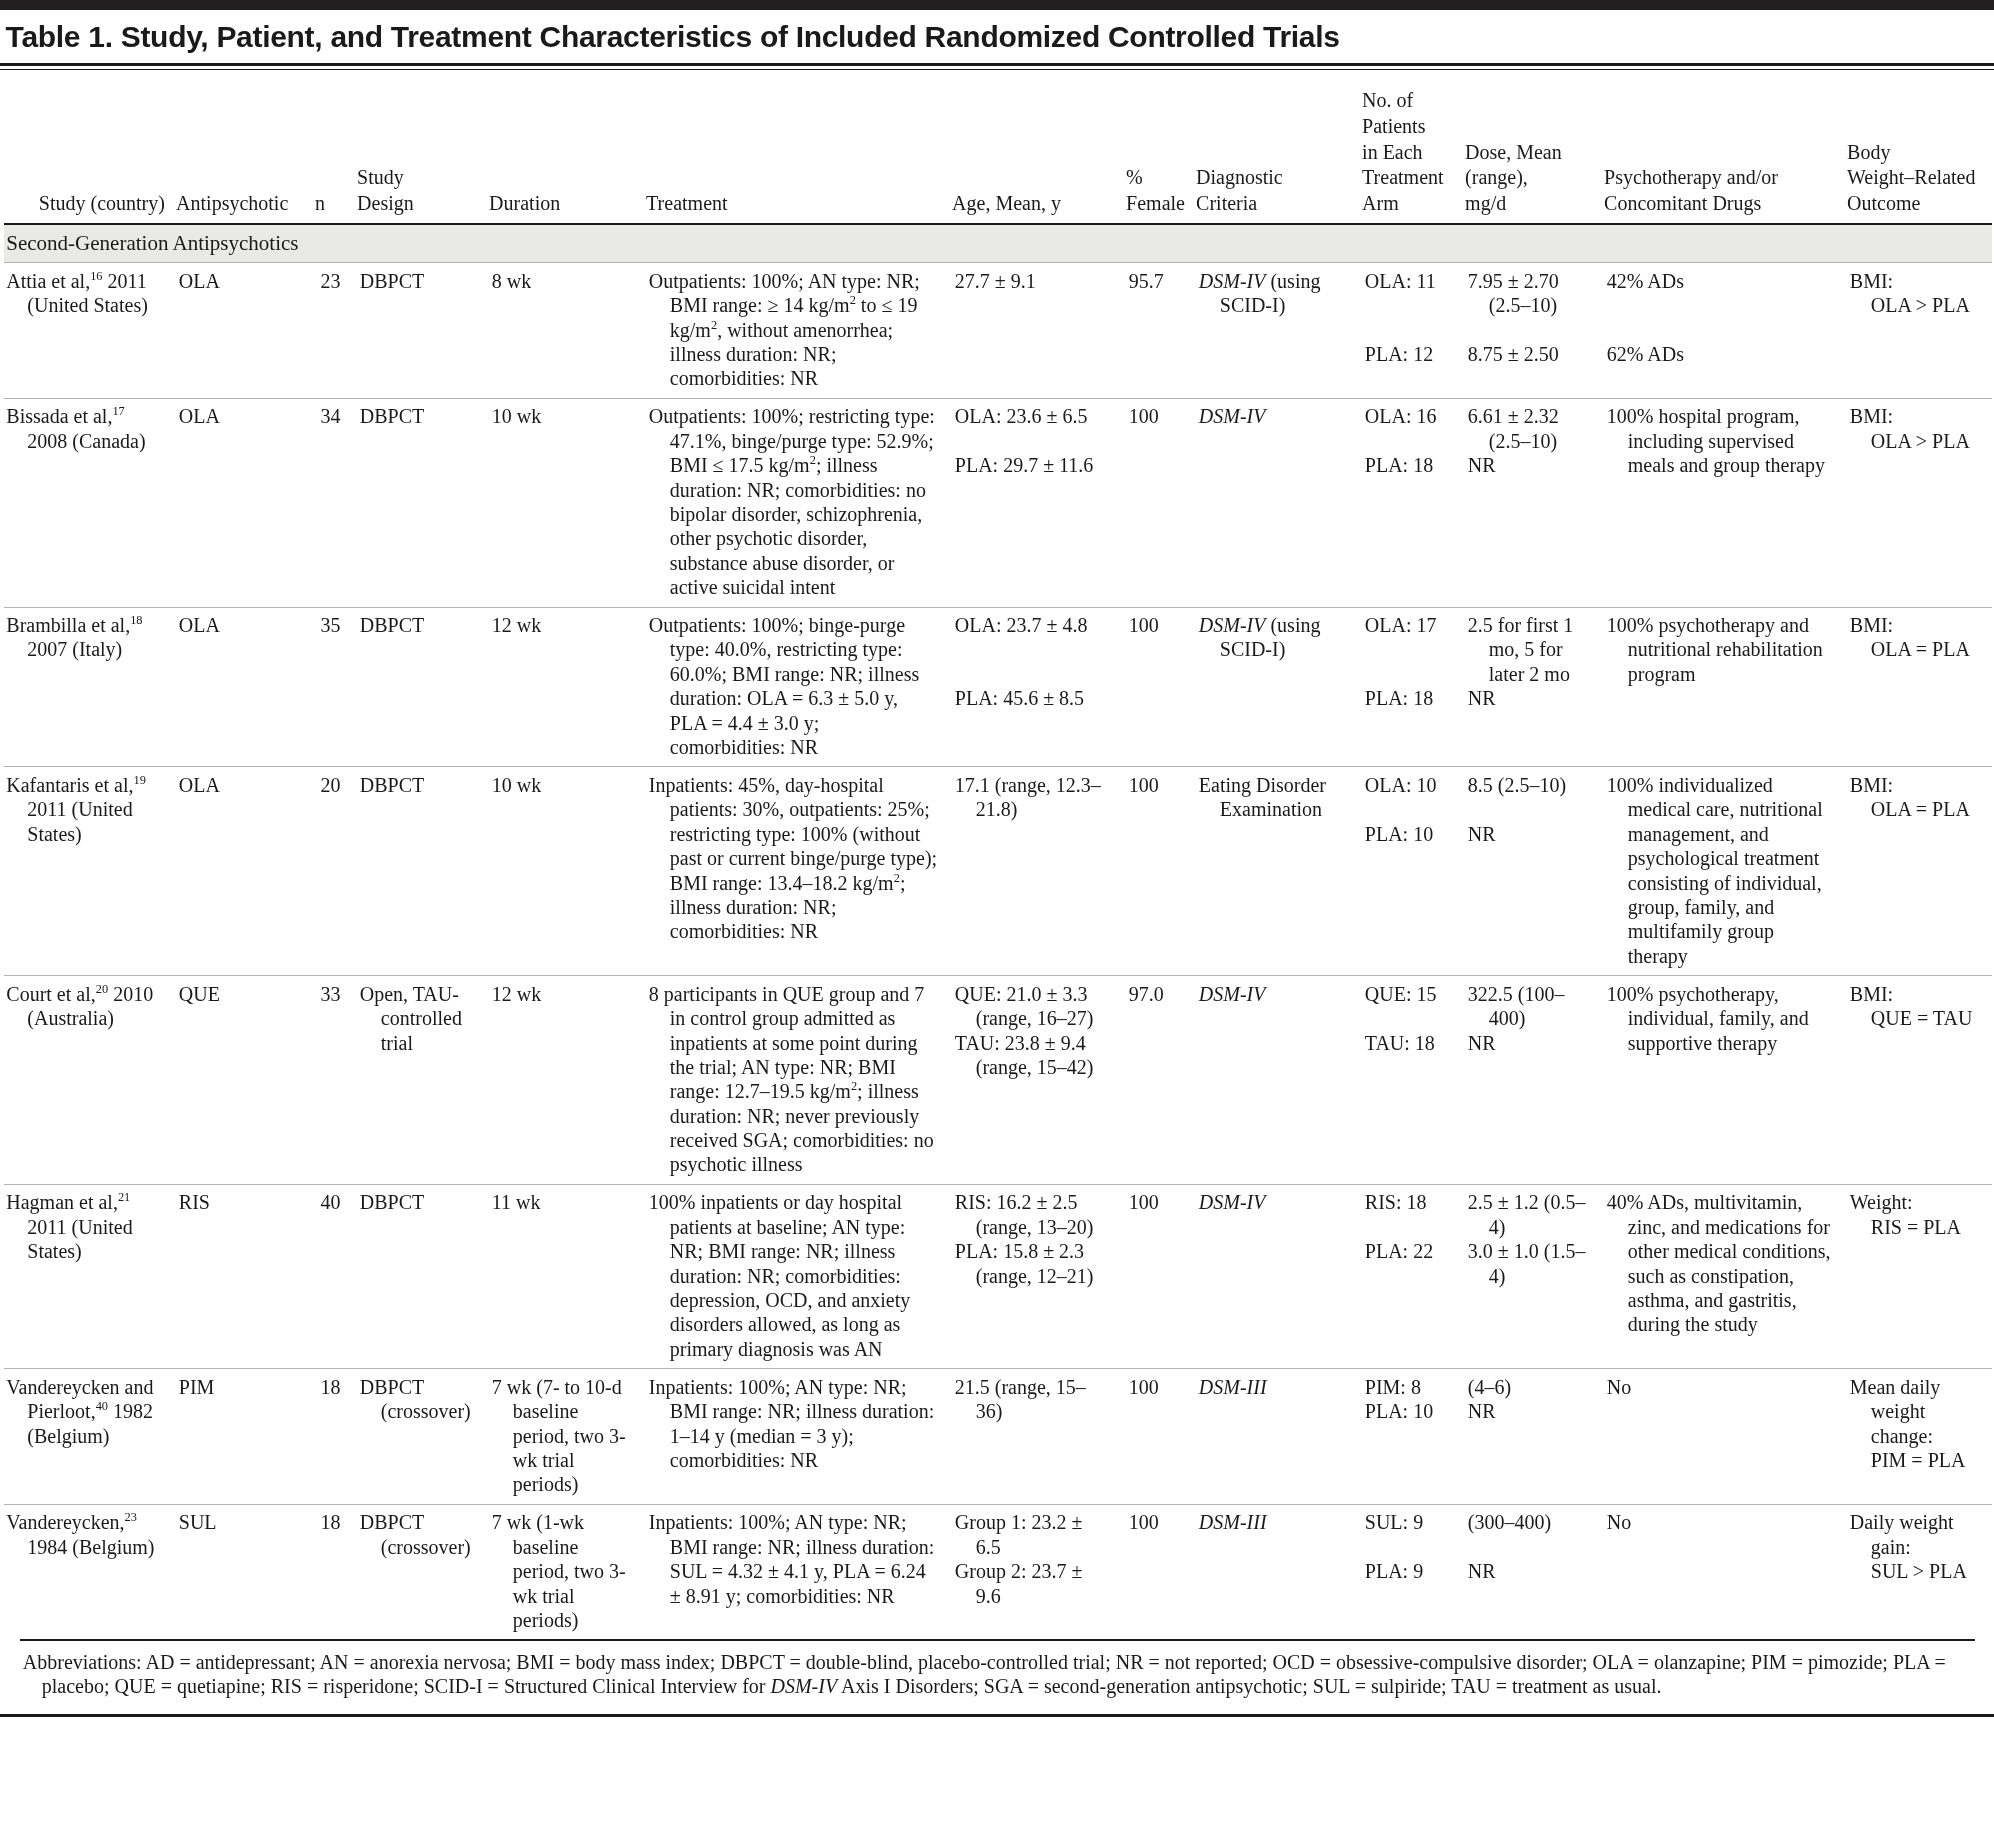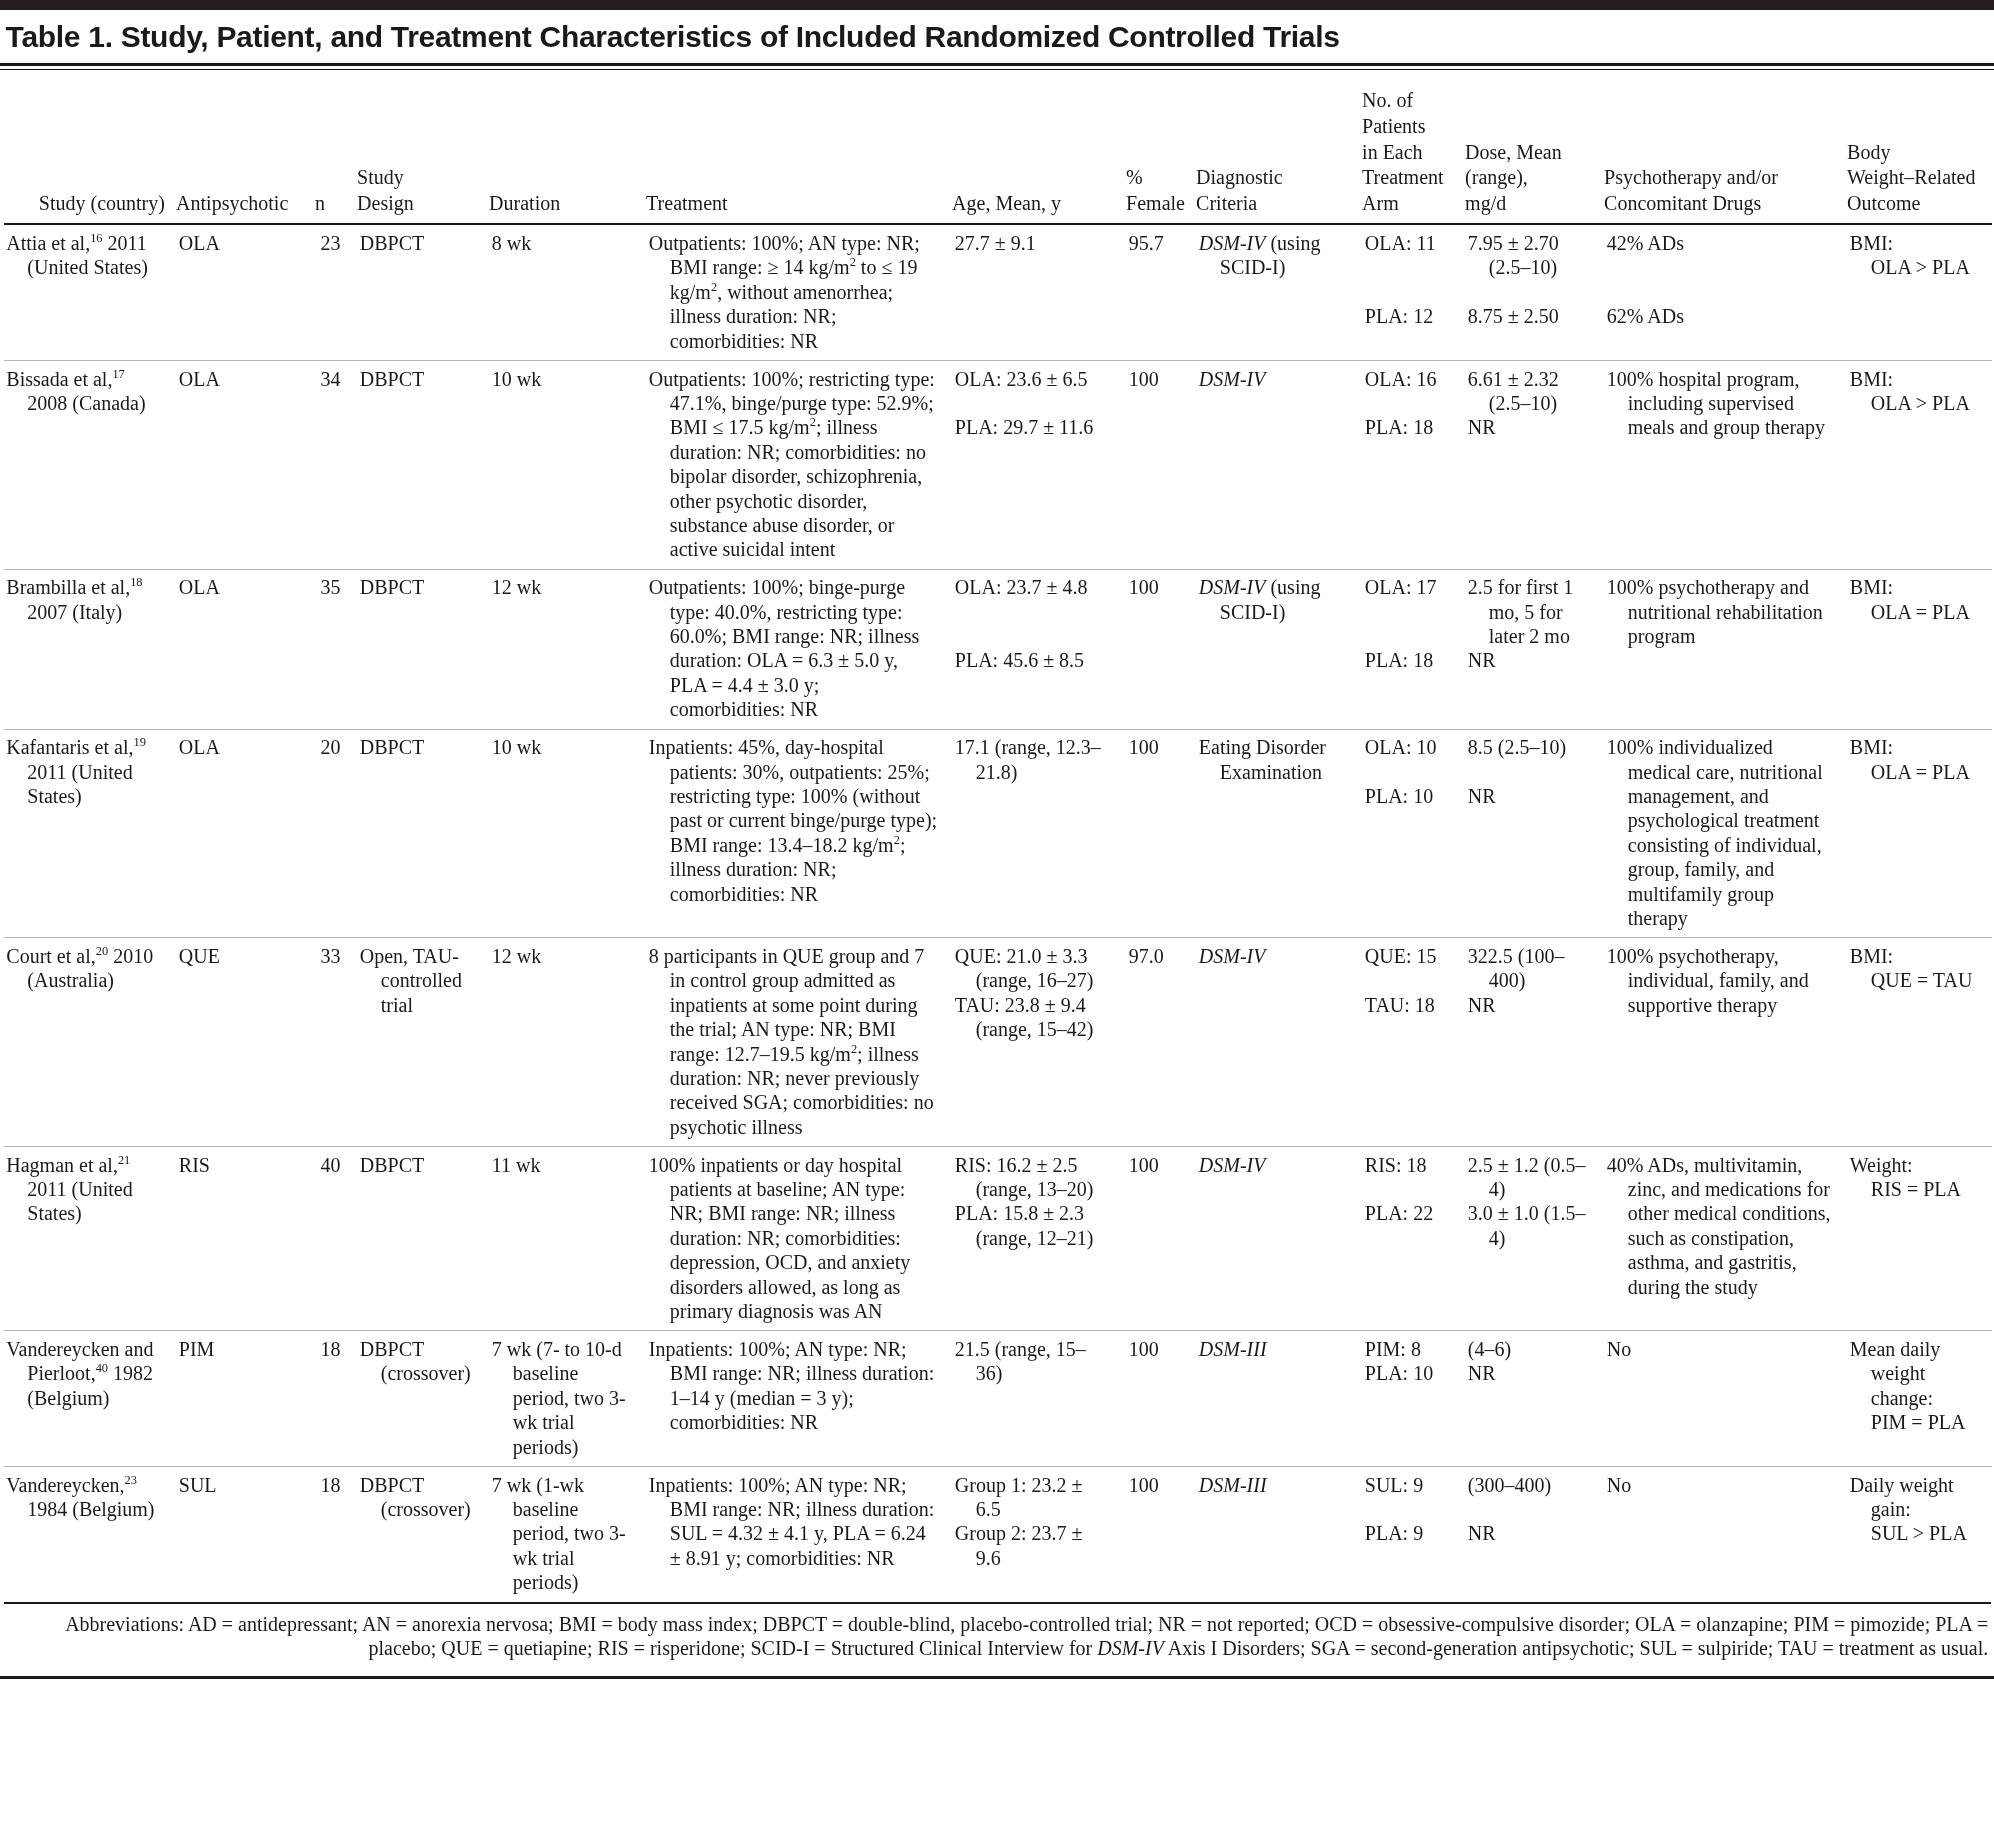--- a/index.html
+++ b/index.html
@@ -56,23 +56,22 @@
     padding:5.6px 2.8px;
     font-size:21px;
   }
   .hang{padding-left:1.05em;text-indent:-1.05em;}
   .spacer{height:1.22em;}
   .out-val{padding-left:1.05em;}
   sup{font-size:0.62em;line-height:0;vertical-align:super;}
   i{font-style:italic;}
   .footnote-block{
     border-top:2.8px solid #1a1a1a;
-    margin:0 4px;
+    margin:0 20px;
     padding:8.3px 2.8px 15.3px 2.8px;
-    text-align:right;
   }
   .footnote{padding-left:0.95em;text-indent:-0.95em;}
   .bottom-rule{height:0;border-top:3.5px solid #1a1a1a;margin:0 0;}
 </style>
 </head>
 <body>
 
 <div class="topbar"></div>
 <div class="title">Table 1. Study, Patient, and Treatment Characteristics of Included Randomized Controlled Trials</div>
 <div class="rule-title"></div>
@@ -116,20 +115,23 @@
 (range),
 mg/d</th>
         <th>Psychotherapy and/or
 Concomitant Drugs</th>
         <th>Body
 Weight–Related
 Outcome</th>
       </tr>
     </thead>
   <tbody>
+      <tr class="band">
+        <td colspan="13">Second-Generation Antipsychotics</td>
+      </tr>
       <tr class="data-row">
         <td>
           <div class="hang">Attia et al,<sup>16</sup> 2011 (United States)</div>
         </td>
         <td>OLA</td>
         <td class="center">23</td>
         <td>
           <div class="hang">DBPCT</div>
         </td>
         <td>

